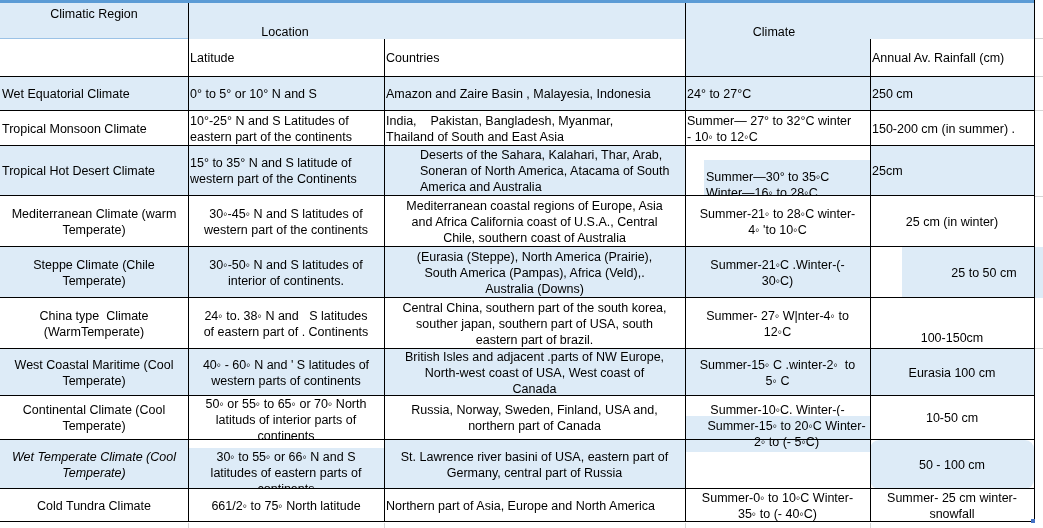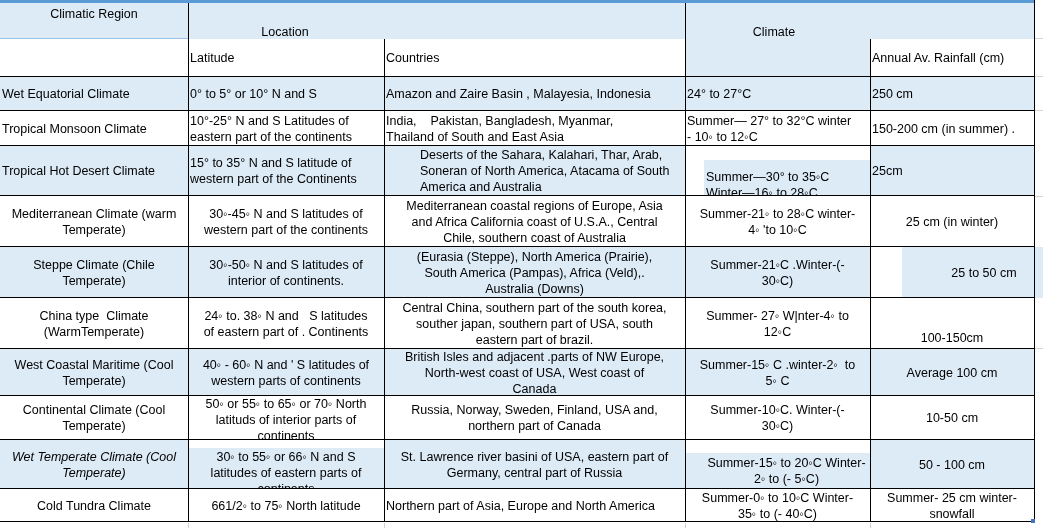--- a/index.html
+++ b/index.html
@@ -101,21 +101,21 @@
       <div>
         <div class="cell blue center" style="left: 0px; top: 349px; width: 188px; height: 47px;">West Coastal Maritime (Cool
 Temperate)</div>
         <div class="cell blue center" style="left: 188px; top: 349px; width: 196px; height: 47px;">40◦ - 60◦ N and ' S latitudes of
 western parts of continents</div>
         <div class="cell blue center" style="left: 384px; top: 349px; width: 301px; height: 47px;">British Isles and adjacent .parts of NW Europe,
 North-west coast of USA, West coast of
 Canada</div>
         <div class="cell blue center" style="left: 685px; top: 349px; width: 185px; height: 47px;">Summer-15◦ C .winter-2◦  to
 5◦ C</div>
-        <div class="cell blue center" style="left: 870px; top: 349px; width: 164px; height: 47px;">Average 100 cm</div>
+        <div class="cell blue center" style="left: 870px; top: 349px; width: 164px; height: 47px;">Eurasia 100 cm</div>
       </div>
       <div>
         <div class="cell white center" style="left: 0px; top: 396px; width: 188px; height: 44px;">Continental Climate (Cool
 Temperate)</div>
         <div class="cell white center" style="left: 188px; top: 396px; width: 196px; height: 48px;">50◦ or 55◦ to 65◦ or 70◦ North
 latituds of interior parts of
 continents</div>
         <div class="cell white center" style="left: 384px; top: 396px; width: 301px; height: 44px;">Russia, Norway, Sweden, Finland, USA and,
 northern part of Canada</div>
         <div class="cell white center" style="left: 685px; top: 396px; width: 185px; height: 44px;">Summer-10◦C. Winter-(-
@@ -123,23 +123,23 @@
         <div class="cell white center" style="left: 870px; top: 396px; width: 164px; height: 44px;">10-50 cm</div>
       </div>
       <div>
         <div class="cell blue center" style="left: 0px; top: 440px; width: 188px; height: 49px; font-style: italic;">Wet Temperate Climate (Cool
 Temperate)</div>
         <div class="cell blue center" style="left: 188px; top: 440px; width: 196px; height: 49px; margin-top: 8px;">30◦ to 55◦ or 66◦ N and S
 latitudes of eastern parts of
 continents</div>
         <div class="cell blue center" style="left: 384px; top: 440px; width: 301px; height: 49px;">St. Lawrence river basini of USA, eastern part of
 Germany, central part of Russia</div>
-        <div class="cell blue center" style="left: 685px; top: 453px; width: 185px; height: 36px; padding-left: 20px;">Summer-15◦ to 20◦C Winter-
+        <div class="cell blue center" style="left: 685px; top: 416px; width: 185px; height: 36px; padding-left: 20px;">Summer-15◦ to 20◦C Winter-
 2◦ to (- 5◦C)</div>
-        <div class="cell blue center" style="left: 870px; top: 440px; width: 164px; height: 49px;">50 - 100 cm</div>
+        <div class="cell blue center" style="left: 870px; top: 440px; width: 164px; height: 49px; border-radius: 9px;">50 - 100 cm</div>
       </div>
       <div>
         <div class="cell white center" style="left: 0px; top: 489px; width: 188px; height: 33px; text-align: center;">Cold Tundra Climate</div>
         <div class="cell white center" style="left: 188px; top: 489px; width: 196px; height: 33px;">661/2◦ to 75◦ North latitude</div>
         <div class="cell white left" style="left: 384px; top: 489px; width: 301px; height: 33px;">Northern part of Asia, Europe and North America</div>
         <div class="cell white center" style="left: 685px; top: 489px; width: 185px; height: 33px;">Summer-0◦ to 10◦C Winter-
 35◦ to (- 40◦C)</div>
         <div class="cell white center" style="left: 870px; top: 489px; width: 164px; height: 33px;">Summer- 25 cm winter-
 snowfall</div>
       </div>

